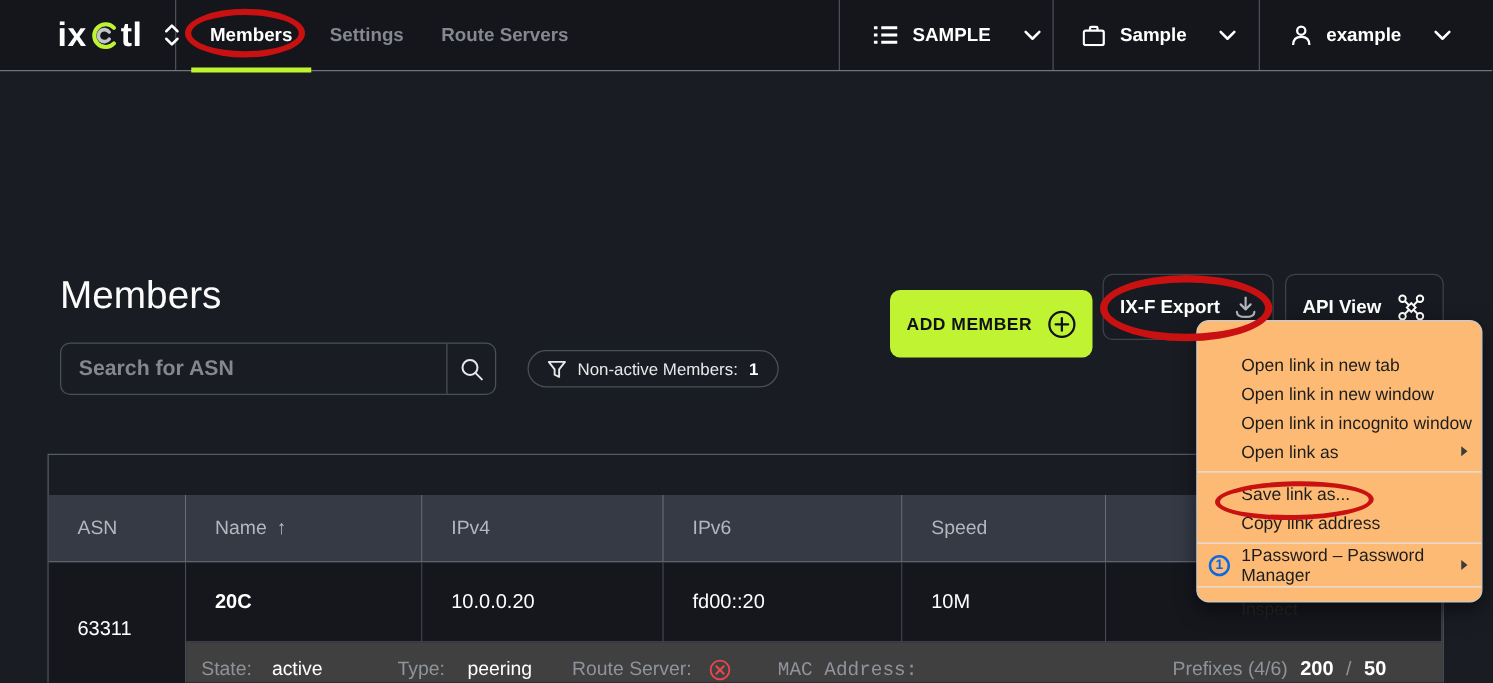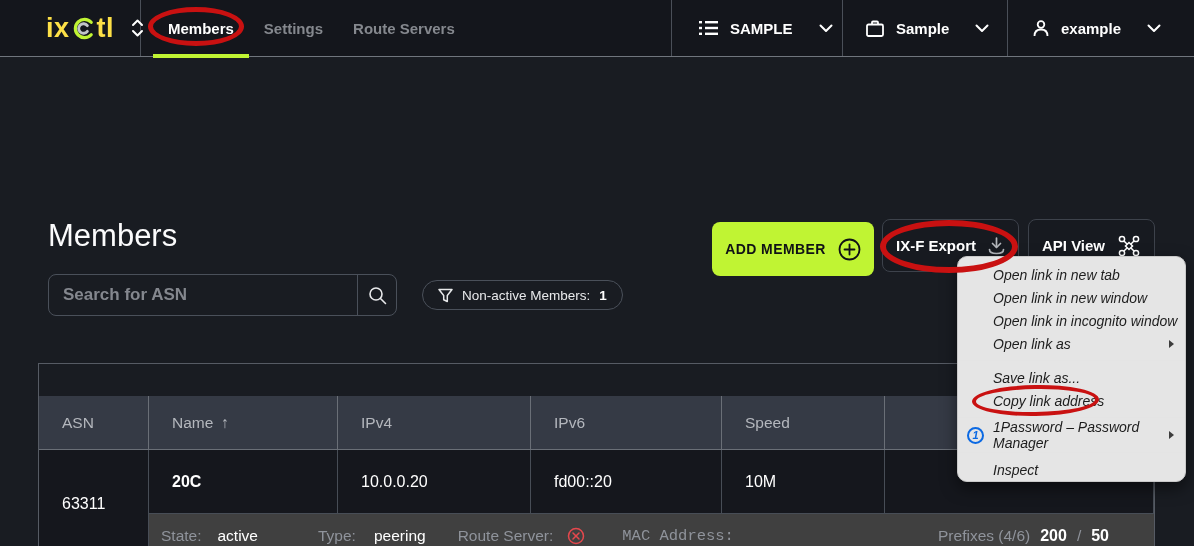--- a/index.html
+++ b/index.html
@@ -5,21 +5,21 @@
   * { margin:0; padding:0; box-sizing:border-box; }
   html,body { width:1194px; height:546px; overflow:hidden; }
   body { background:#191c22; font-family:"Liberation Sans", sans-serif; position:relative; }
 
   
   .navbar { position:absolute; left:0; top:0; width:1194px; height:57px;
             background:#14161c; border-bottom:1px solid #70757d;
             display:flex; align-items:stretch; z-index:5; }
   .logo-block { width:141px; display:flex; align-items:center; padding-left:46px;
                 border-right:1px solid #4a4f58; }
-  .logo { display:flex; align-items:center; color:#fde047; font-size:27px; font-weight:bold; letter-spacing:.5px; }
+  .logo { display:flex; align-items:center; color:#ffffff; font-size:27px; font-weight:bold; letter-spacing:.5px; }
   .logo svg { margin:0 1px; }
   .nav-updown { margin-left:17px; display:flex; flex-direction:column; gap:2px; }
   .nav-links { display:flex; align-items:center; gap:30px; padding-left:27px; flex:1; }
   .nav-link { position:relative; height:57px; display:flex; align-items:center;
               font-size:15px; font-weight:600; color:#85888e; cursor:pointer; }
   .nav-link.active { color:#ffffff; }
   .nav-link.active .underline { position:absolute; left:-15px; right:-15px; bottom:-1px;
               height:4px; background:#c0f433; }
   .nav-sel { display:flex; align-items:center; border-left:1px solid #4a4f58;
              color:#fff; font-size:15px; font-weight:600; cursor:pointer; }
@@ -40,21 +40,21 @@
   .search-btn { width:39px; height:100%; border-left:1px solid #4a505a;
                display:flex; align-items:center; justify-content:center; cursor:pointer; }
 
   .chip { position:absolute; left:422px; top:280px; height:30px; padding:0 15px;
           border:1px solid #4a505a; border-radius:15px; display:flex; align-items:center;
           gap:9px; color:#e8e9eb; font-size:13.5px; cursor:pointer; }
   .chip b { font-weight:700; color:#fff; }
 
   .btn { position:absolute; border-radius:8px; display:flex; align-items:center;
          justify-content:center; gap:12px; cursor:pointer; }
-  .btn-add { left:712px; top:222px; width:162px; height:54px; background:#c0f433;
+  .btn-add { left:712px; top:232px; width:162px; height:54px; background:#c0f433;
              color:#101216; font-size:14px; font-weight:700; letter-spacing:.4px; }
   .btn-dark { background:#171a20; border:1px solid #3d424b; color:#fff;
               font-size:15px; font-weight:600;justify-content:center; }
   .btn-ixf { left:882px; top:219px; width:137px; height:53px; }
   .btn-api { left:1028px; top:219px; width:127px; height:53px; }
 
   
   .members-table { position:absolute; left:38px; top:363px; width:1117px;
                    display:grid; grid-template-columns:110px 189px 193px 191px 163px auto;
                    border:1px solid #565b64; z-index:1; }
@@ -71,23 +71,23 @@
   .subrow { grid-column:2 / 7; height:43px; background:#404040; display:flex;
             align-items:center; font-size:15.5px; }
   .kv { display:flex; align-items:center; gap:8px; }
   .kv .k { color:#8f939b; }
   .kv .v { color:#ffffff; }
   .prefixes { margin-left:auto; margin-right:45px; display:flex; align-items:center; gap:10px; }
   .prefixes .num { color:#fff; font-weight:600; font-size:16px; }
 
   
   .ctx-menu { position:absolute; left:957px; top:256px; width:229px; height:226px;
-              background:#e5e5e5; border:1px solid #c9c9c9; border-radius:10px;
-              box-shadow:0 6px 16px rgba(0,0,0,.5); z-index:20; padding-top:6px;
-              font-size:14px; color:#1d1d1d;font-style:italic; }
+              background:#fdba74; border:1px solid #c9c9c9; border-radius:10px;
+              box-shadow:0 6px 16px rgba(0,0,0,.5); z-index:20; padding-top:23px;
+              font-size:14px; color:#1d1d1d; }
   .ctx-item { height:23px; display:flex; align-items:center; padding-left:35px;
               position:relative; cursor:pointer; }
   .ctx-item.tall { height:24px; }
   .ctx-sep { border-top:1px solid #e4e4e4; margin:5px 0; }
   .ctx-arrow { position:absolute; right:11px; width:0; height:0;
                border-left:5px solid #3c3c3c; border-top:4px solid transparent;
                border-bottom:4px solid transparent; }
   .op-icon { position:absolute; left:9px; width:17px; height:17px; border:2px solid #0b69e3;
              border-radius:50%; display:flex; align-items:center; justify-content:center;
              color:#0b69e3; font-size:11px; font-weight:700; }

